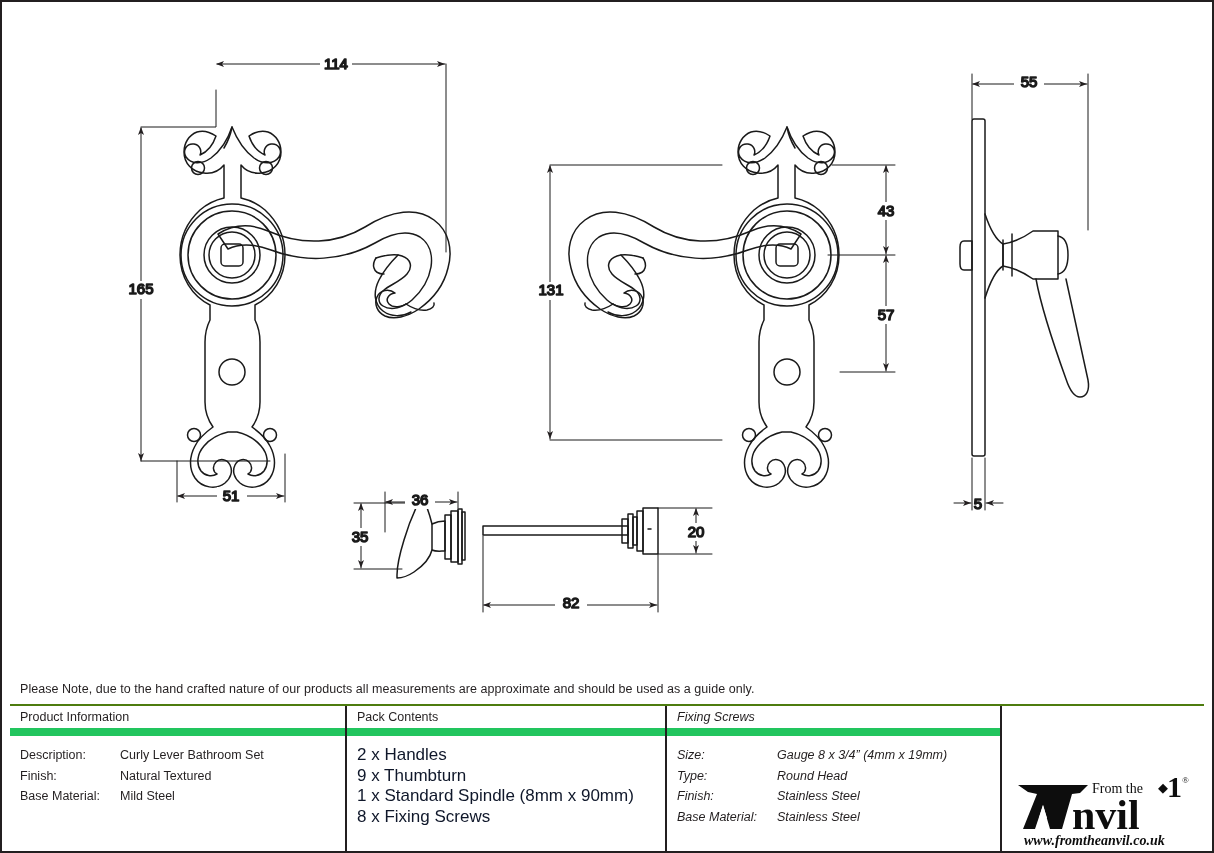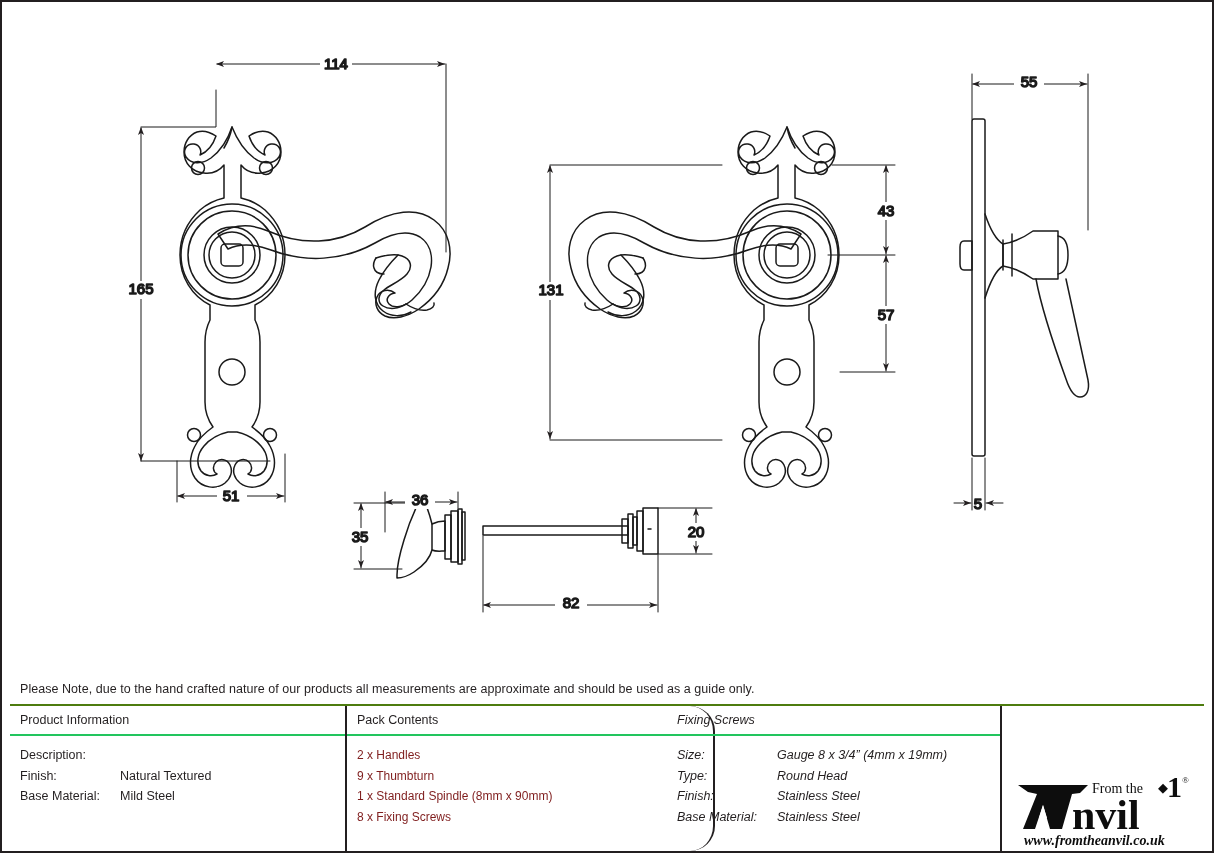--- a/index.html
+++ b/index.html
@@ -73,48 +73,48 @@
     height: 145px;
   }
   .col {
     position: absolute;
     top: 0;
     height: 145px;
     box-sizing: border-box;
     border-right: 2px solid #231f20;
   }
   .col.c1 { left: 0px;   width: 337px; }
-  .col.c2 { left: 337px; width: 368px; border-radius: 25px; }
+  .col.c2 { left: 337px; width: 320px; }
   .col.c3 { left: 657px; width: 335px; font-style: italic; }
   .col.c4 { left: 992px; width: 202px; border-right: none; }
   .col-head {
     height: 30px;
-    border-bottom: 2px solid #22c55e;
+    border-bottom: 8px solid #22c55e;
     display: flex;
     align-items: center;
     padding-left: 10px;
     font-size: 12.5px;
     color: #231f20;
     box-sizing: border-box;
   }
   .col-body {
     padding: 9px 0 0 10px;
   }
   .kv {
     display: flex;
     font-size: 12.5px;
     line-height: 20.5px;
     color: #231f20;
   }
   .kv .k { width: 100px; flex: 0 0 100px; }
   .kv .v { flex: 1 1 auto; }
   .li {
-    font-size: 12px;
+    font-size: 17px;
     line-height: 20.5px;
-    color: #7f1d1d;
+    color: #0f172a;
   }
   
   .logo-cell {
     position: relative;
     height: 145px;
     display: flex;
     align-items: flex-end;
     justify-content: center;
   }
   .logo-wrap {
@@ -493,20 +493,21 @@
       <span class="note-text">Please Note, due to the hand crafted nature of our products all measurements are approximate and should be used as a guide only.</span>
     </div>
 
     <div class="cols">
 
       <div class="col c1">
         <div class="col-head">Product Information</div>
         <div class="col-body">
           <div class="kv">
             <span class="k">Description:</span>
+            <span class="v">Curly Lever Bathroom Set</span>
           </div>
           <div class="kv">
             <span class="k">Finish:</span>
             <span class="v">Natural Textured</span>
           </div>
           <div class="kv">
             <span class="k">Base Material:</span>
             <span class="v">Mild Steel</span>
           </div>
         </div>

